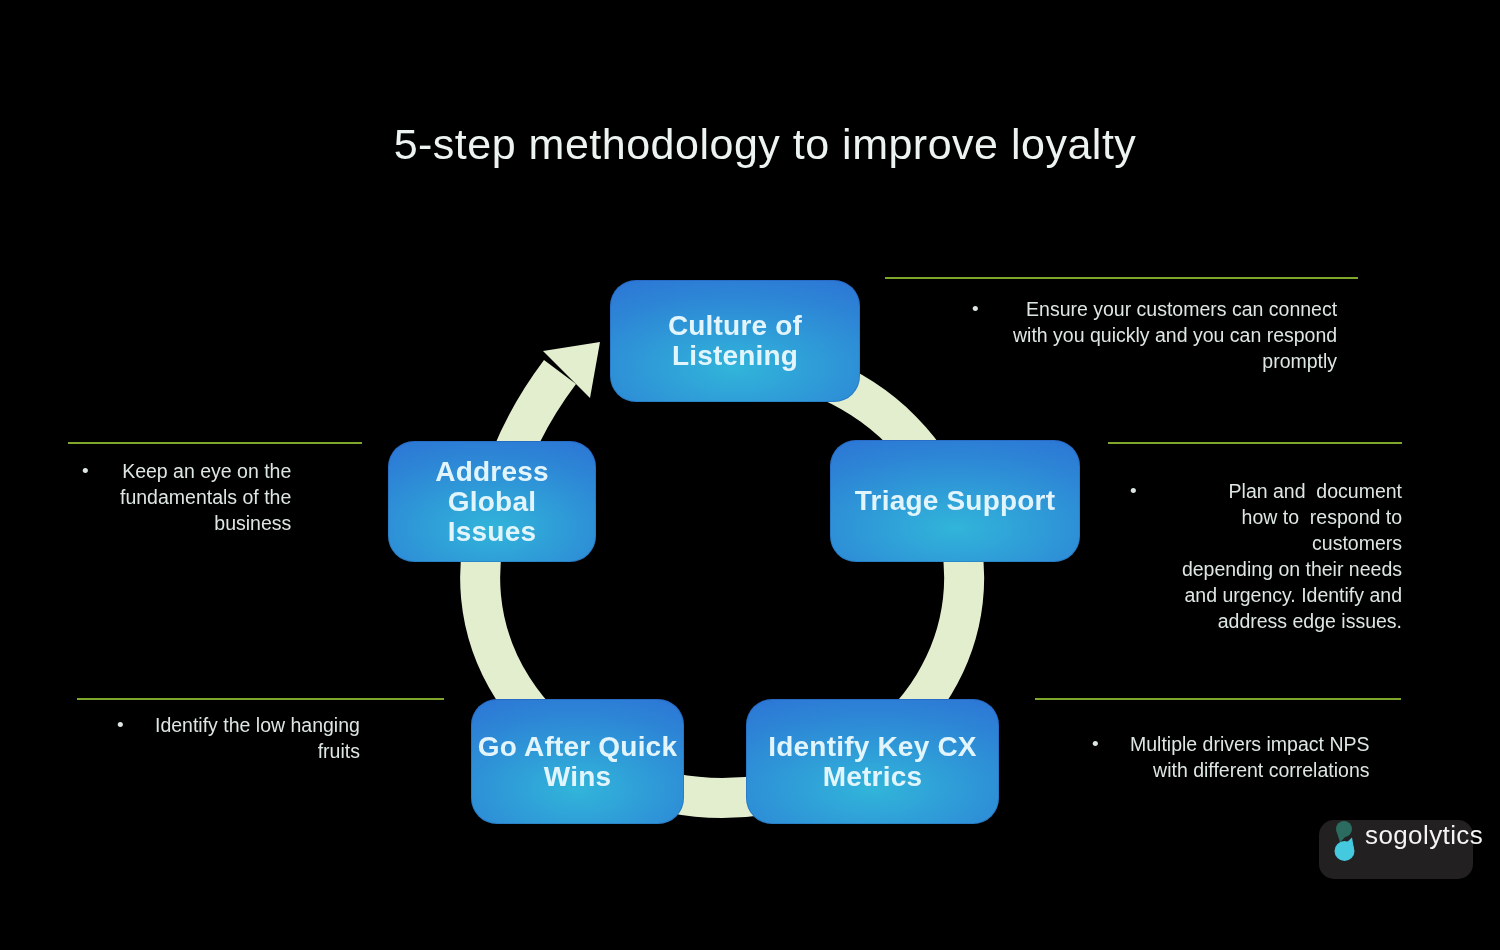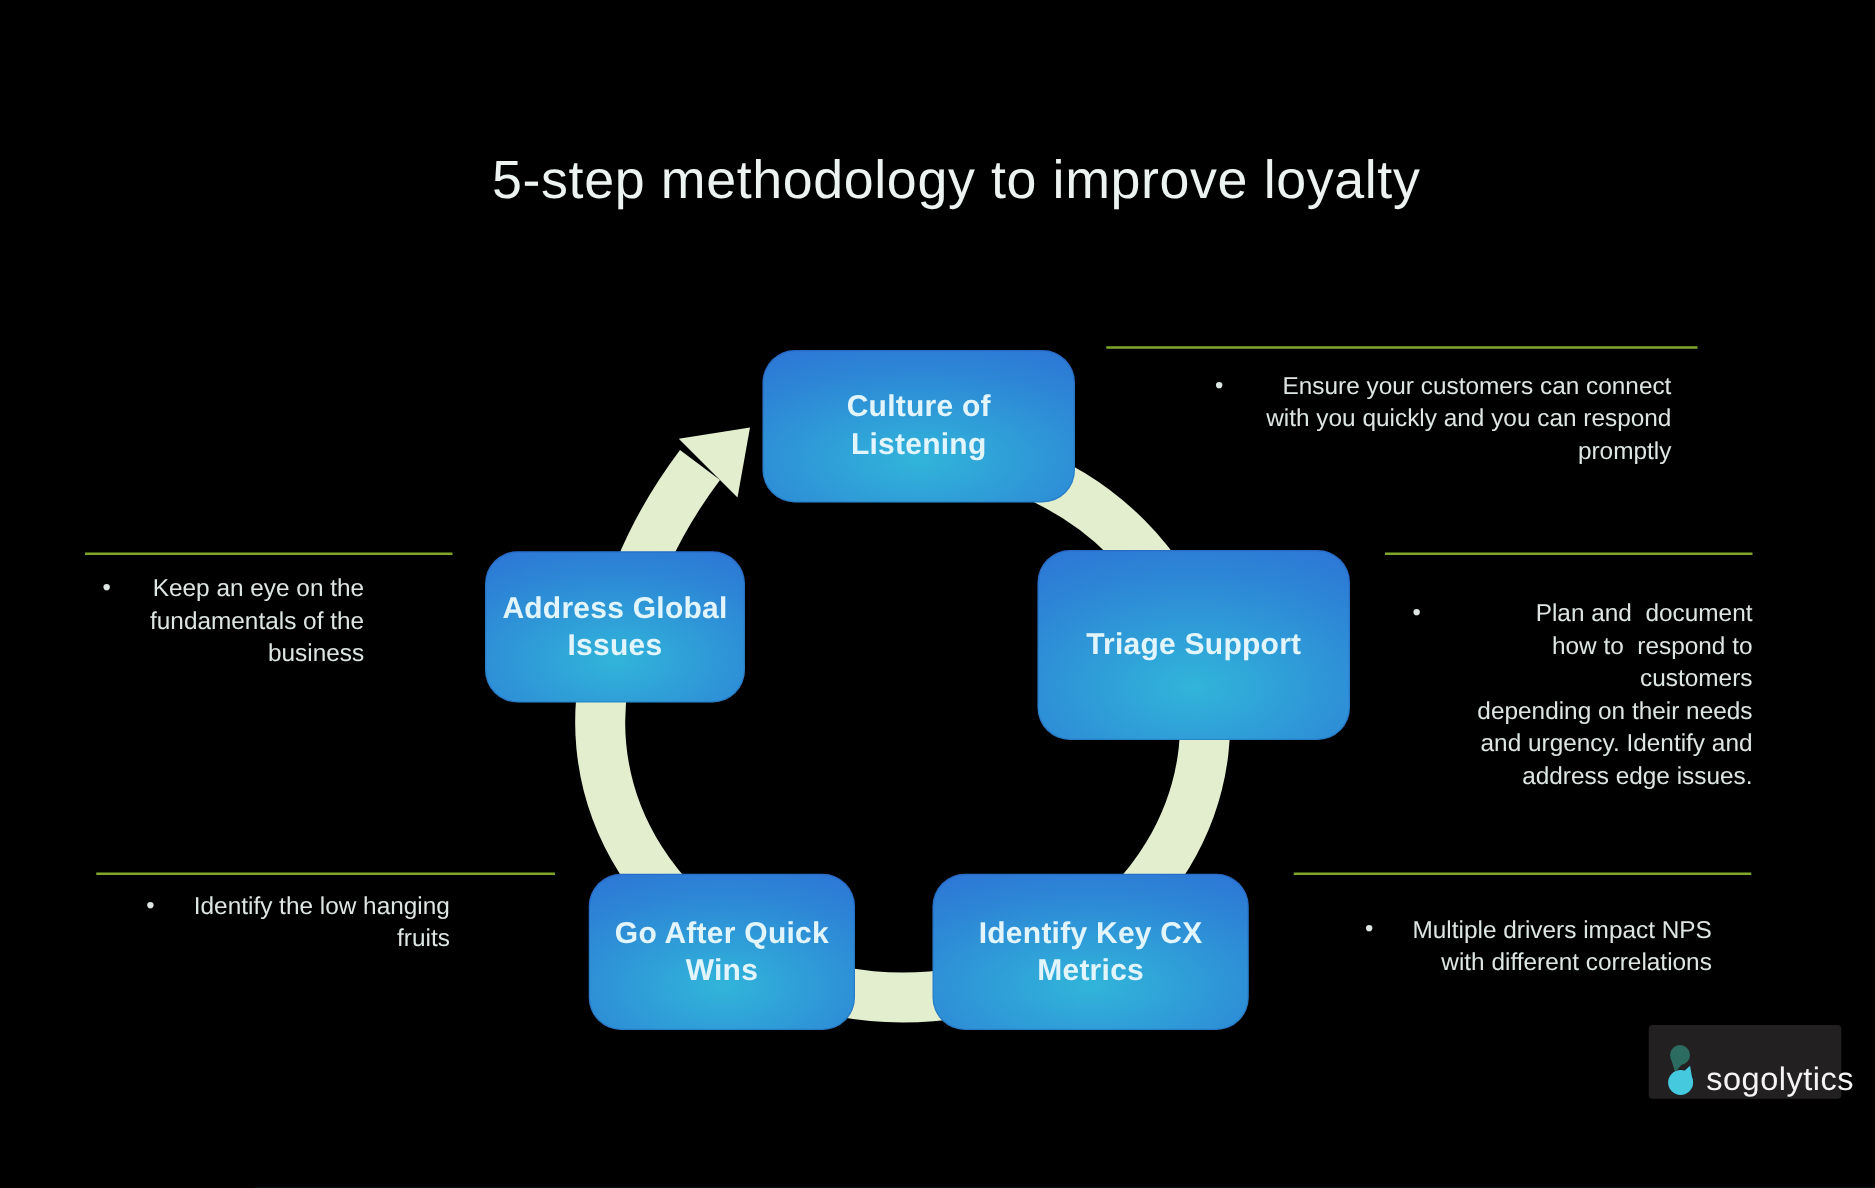--- a/index.html
+++ b/index.html
@@ -24,28 +24,28 @@
   .step-box{
     position:absolute;
     display:flex;align-items:center;justify-content:center;
     text-align:center;
     border-radius:26px;
     background:radial-gradient(ellipse 130% 120% at 50% 72%, #31b5da 0%, #2d87d6 48%, #2b63d4 95%);
     box-shadow:inset 0 0 0 1px rgba(20,40,120,0.18);
   }
   .step-label{
     color:#e2f5fc;
-    font-size:24px;
+    font-size:28px;
     line-height:30px;
     font-weight:bold;
     letter-spacing:0.2px;
     white-space:pre-wrap;
   }
   .box-culture  {left:610px; top:280px; width:250px; height:122px;}
-  .box-triage   {left:830px; top:440px; width:250px; height:152px;}
+  .box-triage   {left:830px; top:440px; width:250px; height:122px;}
   .box-global   {left:388px; top:441px; width:208px; height:121px;}
   .box-quickwins{left:471px; top:699px; width:213px; height:125px;}
   .box-identify {left:746px; top:699px; width:253px; height:125px;}
 
   .note{position:absolute;}
   .note-line{
     position:absolute;left:0;top:0;height:2px;width:100%;
     background:#7ea72b;
   }
   .note-bullet{
@@ -71,22 +71,22 @@
   .note-quickwins .note-bullet{left:40px; top:14px;}
   .note-quickwins .note-text  {left:78px; top:14px;}
   .note-identify {left:1035px; top:698px; width:366px;}
   .note-identify .note-bullet{left:57px; top:33px;}
   .note-identify .note-text  {left:95px; top:33px;}
 
   .logo{
     position:absolute;
     left:1319px;top:820px;width:154px;height:59px;
     background:#232021;
-    border-radius:3px;
-    display:flex;align-items:flex-end;
+    border-radius:15px;
+    display:flex;align-items:flex-start;
     padding-left:13px;box-sizing:border-box;
   }
   .logo-icon{flex:0 0 auto;margin-right:7px;}
   .logo-text{
     color:#f4f4f4;
     font-size:26px;
     letter-spacing:0.4px;
     font-weight:400;
   }
 </style>

